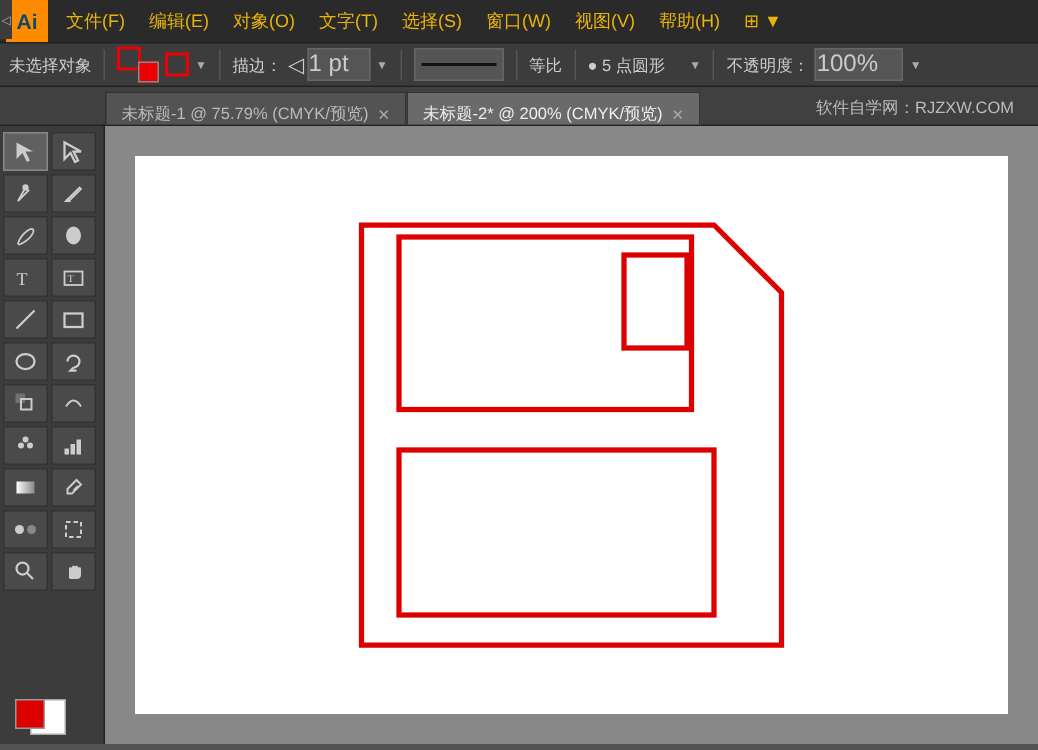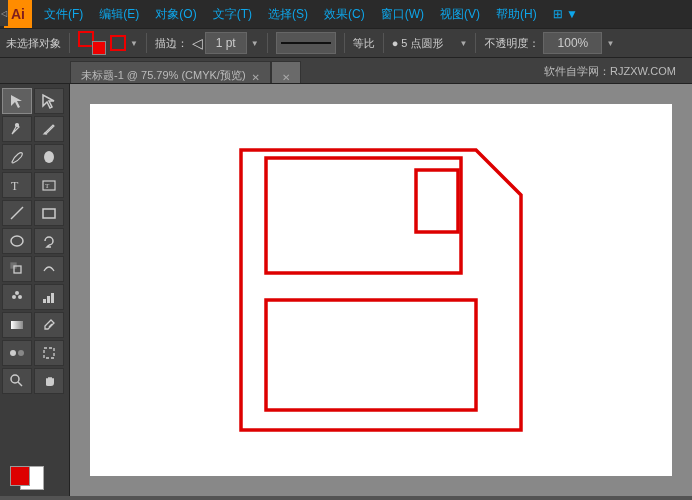--- a/index.html
+++ b/index.html
@@ -13,32 +13,32 @@
       display: flex;
       align-items: center;
       padding: 0 4px;
       gap: 0;
     }
     #ai-logo {
       width: 28px;
       height: 28px;
       background: #ff8c00;
       display: flex; align-items: center; justify-content: center;
-      font-weight: bold; font-size: 14px; color: #7f1d1d;
+      font-weight: bold; font-size: 14px; color: #0c4a6e;
       flex-shrink: 0;
     }
     #menu-items {
       display: flex;
       align-items: center;
       height: 100%;
       margin-left: 4px;
     }
     .menu-item {
       padding: 4px 8px;
-      color: #0ea5e9;
+      color: #eab308;
       font-size: 12px;
       cursor: pointer;
       white-space: nowrap;
     }
 
     
     #toolbar {
       width: 100%;
       height: 30px;
       background: #3c3c3c;
@@ -64,22 +64,22 @@
       font-size: 8px;
       color: #aaa;
       margin-left: 2px;
     }
     .toolbar-input {
       background: #555;
       border: 1px solid #666;
       height: 22px;
       width: 45px;
       color: #ccc;
-      font-size: 12px;
-      text-align: center;
+      font-size: 16px;
+      text-align: left;
     }
     .line-preview {
       width: 60px; height: 22px;
       background: #555;
       border: 1px solid #666;
       display: flex; align-items: center; justify-content: center;
     }
     .line-preview-line {
       width: 50px; height: 2px;
       background: #111;
@@ -193,21 +193,20 @@
 <body>
 
 <div id="menu-bar">
   <div id="ai-logo">Ai</div>
   <div id="menu-items">
     <span class="menu-item">文件(F)</span>
     <span class="menu-item">编辑(E)</span>
     <span class="menu-item">对象(O)</span>
     <span class="menu-item">文字(T)</span>
     <span class="menu-item">选择(S)</span>
-    <span class="menu-item">效果(C)</span>
     <span class="menu-item">窗口(W)</span>
     <span class="menu-item">视图(V)</span>
     <span class="menu-item">帮助(H)</span>
     <span class="menu-item">⊞ ▼</span>
   </div>
 </div>
 
 <div id="toolbar">
   <span class="toolbar-label">未选择对象</span>
   <div class="toolbar-separator"></div>
@@ -248,20 +247,21 @@
 
 <div id="tabs-bar">
   <div style="position:absolute;left:0;top:0;width:8px;height:26px;background:#3c3c3c;display:flex;align-items:center;justify-content:center;">
     <span style="font-size:8px;color:#aaa;">◁</span>
   </div>
   <div class="tab">
     <span>未标题-1 @ 75.79% (CMYK/预览)</span>
     <span class="tab-close">✕</span>
   </div>
   <div class="tab active">
+    <span>未标题-2* @ 200% (CMYK/预览)</span>
     <span class="tab-close">✕</span>
   </div>
 </div>
 
 <div id="watermark">软件自学网：RJZXW.COM</div>
 
 <div id="main-area">
 
   <div id="left-toolbar">
 

